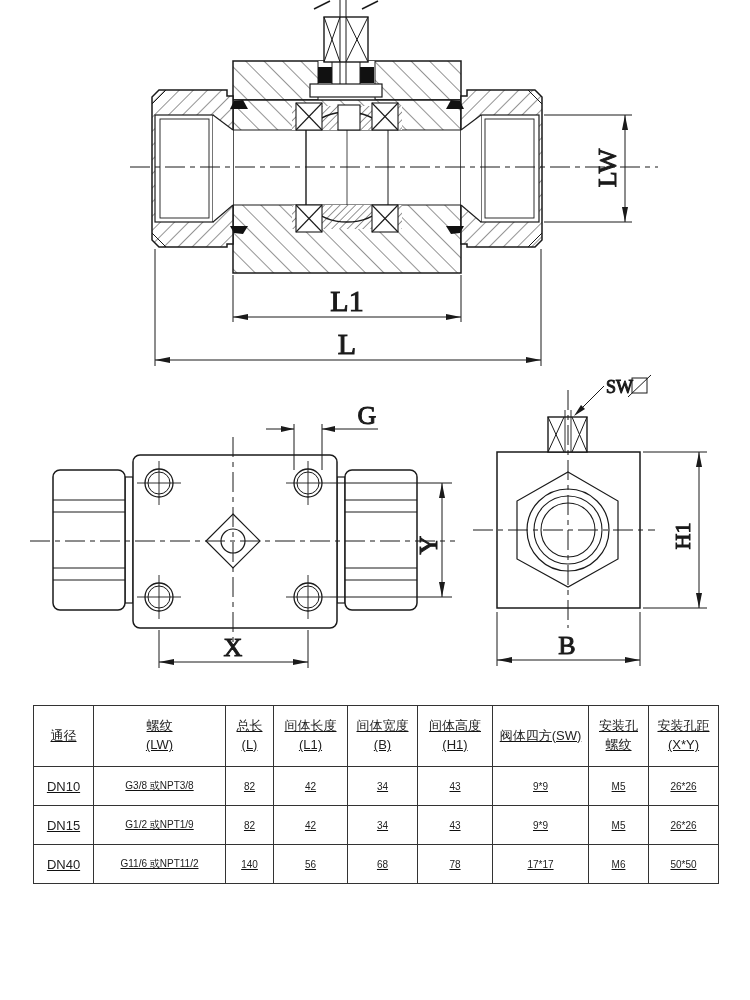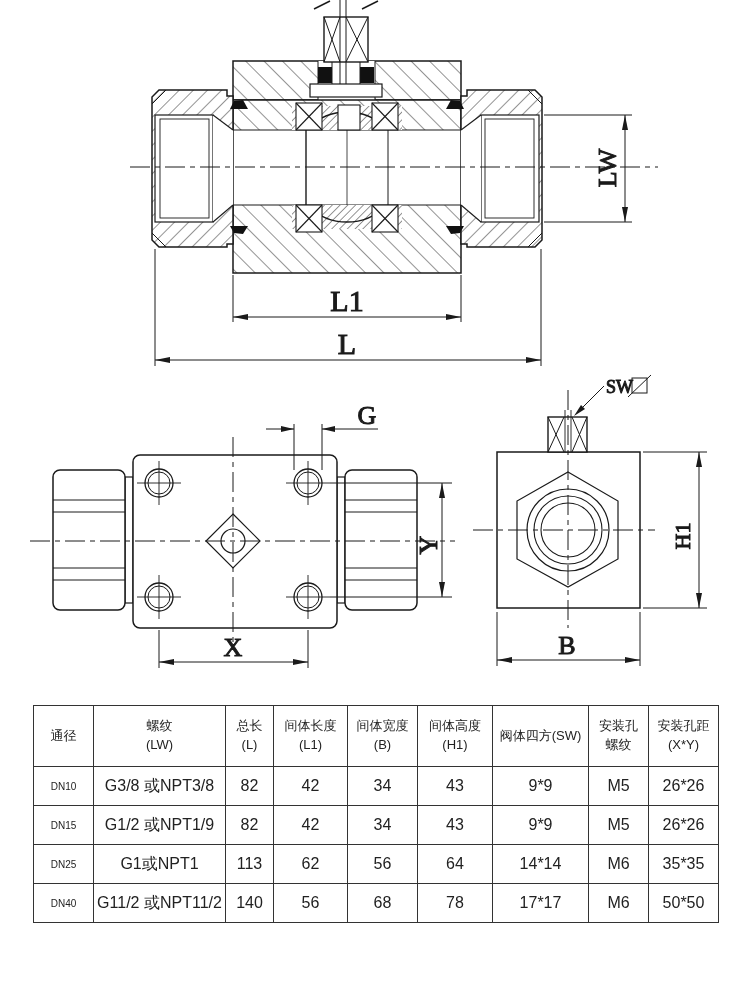--- a/index.html
+++ b/index.html
@@ -4,28 +4,28 @@
 <style>
   html,body{margin:0;padding:0;}
   body{
     width:750px;height:1000px;overflow:hidden;background:#ffffff;
     font-family:"Liberation Sans",sans-serif;color:#111;
     position:relative;
   }
   .drawing-wrap{position:absolute;left:0;top:0;width:750px;height:692px;}
   svg text.dim{font-family:"Liberation Serif",serif;fill:#1a1a1a;}
   .spec-table-wrap{position:absolute;left:33px;top:705px;width:685px;}
-  table.spec{border-collapse:collapse;table-layout:fixed;width:685px;}
+  table.spec{border-collapse:collapse;table-layout:fixed;width:685px;text-decoration:underline;}
   table.spec th,table.spec td{
     border:1.5px solid #333;text-align:center;vertical-align:middle;
     padding:0;font-weight:normal;color:#222;overflow:hidden;
   }
   table.spec thead th{height:60px;font-size:13px;line-height:1.45;}
-  table.spec tbody td{height:38px;font-size:16px;}
-  table.spec td.dn{font-size:10px;}
+  table.spec tbody td{height:38px;font-size:10px;}
+  table.spec td.dn{font-size:13px;}
   table.spec .hl2{font-size:13px;}
 </style>
 </head>
 <body>
 
 <div class="drawing-wrap">
 <svg width="750" height="692" viewBox="0 0 750 692" xmlns="http://www.w3.org/2000/svg">
   <defs>
 
     <pattern id="hb" width="13" height="13" patternUnits="userSpaceOnUse" patternTransform="rotate(-45)">
@@ -376,33 +376,22 @@
           <td>G1/2 或NPT1/9</td>
           <td>82</td>
           <td>42</td>
           <td>34</td>
           <td>43</td>
           <td>9*9</td>
           <td>M5</td>
           <td>26*26</td>
         </tr>
         <tr>
-          <td class="dn">DN25</td>
-          <td>G1或NPT1</td>
-          <td>113</td>
-          <td>62</td>
-          <td>56</td>
-          <td>64</td>
-          <td>14*14</td>
-          <td>M6</td>
-          <td>35*35</td>
-        </tr>
-        <tr>
           <td class="dn">DN40</td>
-          <td>G11/2 或NPT11/2</td>
+          <td>G11/6 或NPT11/2</td>
           <td>140</td>
           <td>56</td>
           <td>68</td>
           <td>78</td>
           <td>17*17</td>
           <td>M6</td>
           <td>50*50</td>
         </tr>
       </tbody>
   </table>

